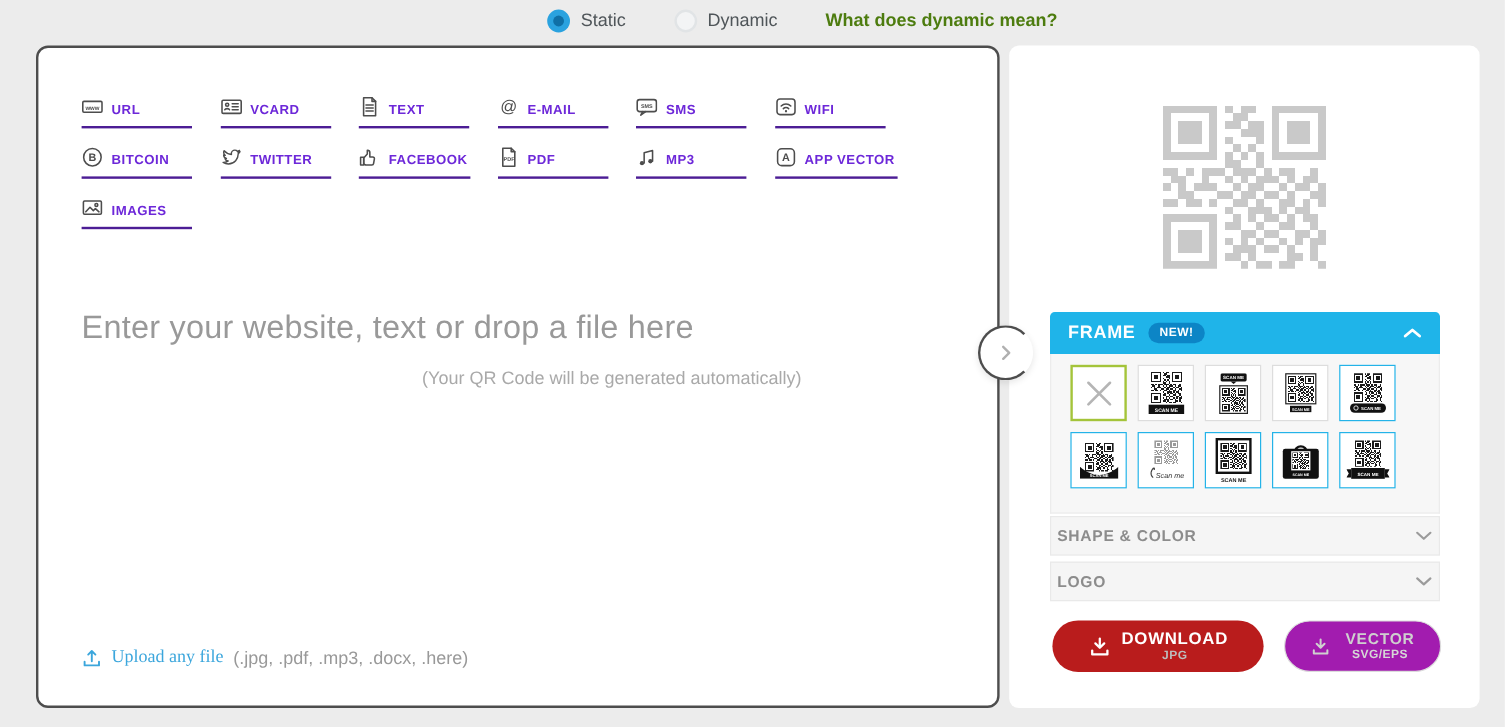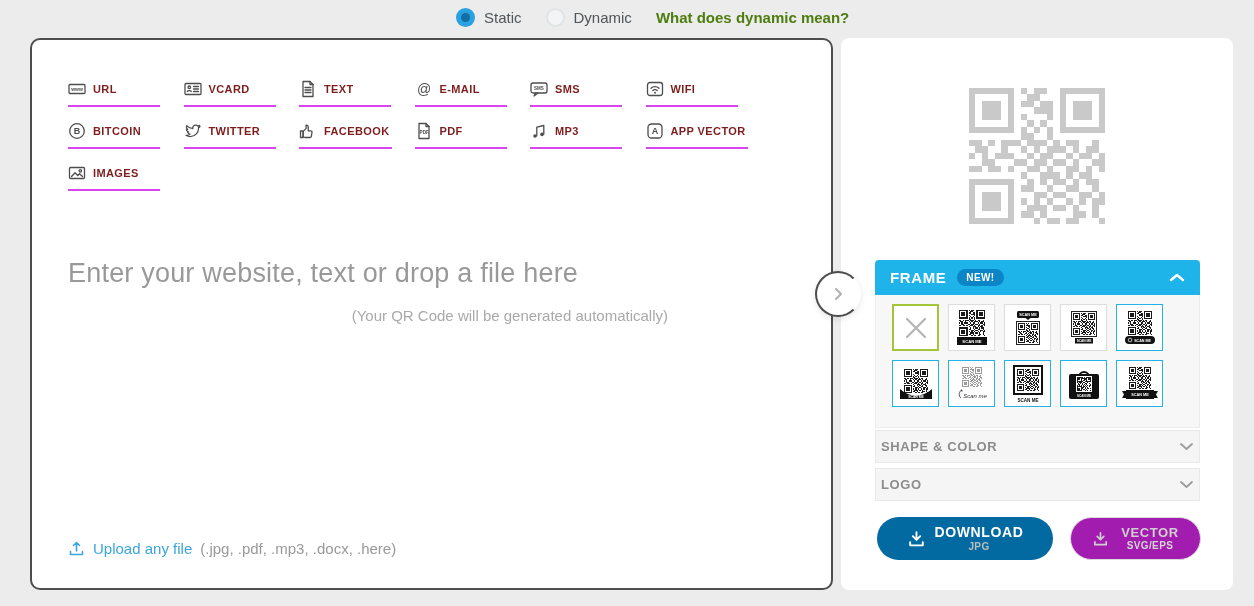--- a/index.html
+++ b/index.html
@@ -4,48 +4,48 @@
 <style>
   html,body{margin:0;padding:0;}
   body{
     width:1254px;height:606px;position:relative;overflow:hidden;
     background:#ececec;font-family:"Liberation Sans",sans-serif;
     -webkit-font-smoothing:antialiased;
   }
   svg text{font-family:"Liberation Sans",sans-serif;}
 
   
-  .topbar{position:absolute;left:456px;top:8px;display:flex;align-items:center;gap:24px;z-index:2;}
+  .topbar{position:absolute;left:456px;top:8px;display:flex;align-items:center;gap:40px;z-index:2;}
   .radio-row{display:flex;align-items:center;gap:9px;cursor:pointer;}
   .radio{width:19px;height:19px;border-radius:50%;box-sizing:border-box;position:relative;}
   .radio.on{background:#2aa2df;}
   .radio.on::after{content:"";position:absolute;inset:5px;border-radius:50%;background:#0f6fa6;}
   .radio.off{background:#f3f4f5;border:2px solid #e1e4e6;}
   .radio-label{font-size:15px;color:#4f5559;}
   .dyn-link{font-size:15px;font-weight:bold;color:#4d7c0f;cursor:pointer;text-decoration:none;}
 
   
   .main-panel{position:absolute;left:30px;top:38px;width:799px;height:548px;background:#fff;
     border:2px solid #4d4d4d;border-radius:10px;z-index:1;}
   .type-grid{position:absolute;left:36px;top:40px;display:grid;
     grid-template-columns:repeat(6,115.5px);grid-auto-rows:42px;}
-  .type-item{display:flex;align-items:center;gap:7px;align-self:start;
+  .type-item{display:flex;align-items:flex-end;gap:7px;align-self:start;
     min-width:90px;width:max-content;padding:0 2px 7px 0;
-    border-bottom:2px solid #d946ef;color:#7f1d1d;cursor:pointer;}
+    border-bottom:2px solid #4c1d95;color:#6d28d9;cursor:pointer;}
   .type-item svg{flex:0 0 auto;}
   .type-label{font-size:11px;font-weight:bold;letter-spacing:.4px;white-space:nowrap;}
   .ticon{stroke:#4d4d4d;stroke-width:1.3;fill:none;stroke-linecap:round;stroke-linejoin:round;}
   .ticon .fill{fill:#4d4d4d;stroke:none;}
 
   .editor-placeholder{position:absolute;left:36px;top:218px;width:600px;cursor:text;}
   .ph-title{font-size:27px;color:#999;letter-spacing:.2px;}
   .ph-sub{margin-top:18px;font-size:15px;color:#a9a9a9;text-align:right;}
 
   .upload-row{position:absolute;left:36px;top:500px;display:flex;align-items:center;gap:8px;font-size:15px;}
-  .upload-link{color:#3ba6dc;cursor:pointer;}
+  .upload-link{color:#3ba6dc;cursor:pointer;font-family:Liberation Serif, serif;}
   .upload-formats{color:#999;}
 
   
   .next-btn{position:absolute;left:815px;top:271px;width:46px;height:46px;border-radius:50%;
     background:#fff;border:2px solid #4d4d4d;border-right-color:rgba(255,255,255,0);
     box-shadow:0 2px 6px rgba(0,0,0,.10);z-index:6;display:flex;align-items:center;justify-content:center;
     box-sizing:border-box;cursor:pointer;}
 
   
   .right-panel{position:absolute;left:841px;top:38px;width:392px;height:552px;background:#fff;border-radius:8px;}
@@ -77,21 +77,21 @@
   .bag-inner{background:#fff;padding:1px;line-height:0;}
 
   .acc{position:absolute;left:34px;width:325px;height:33px;background:#f5f5f5;border:1px solid #e9e9e9;
     box-sizing:border-box;display:flex;align-items:center;padding:0 5px;color:#8c8c8c;
     font-weight:bold;font-size:13px;letter-spacing:.6px;cursor:pointer;}
   .acc .chev{margin-left:auto;}
   .acc-shape{top:392px;} .acc-logo{top:430px;}
 
   .btn{position:absolute;top:479px;height:43px;border-radius:22px;display:flex;align-items:center;
     justify-content:center;gap:9px;cursor:pointer;box-sizing:border-box;}
-  .btn-download{left:36px;width:176px;background:#0369a1;}
+  .btn-download{left:36px;width:176px;background:#b91c1c;}
   .btn-vector{left:229px;width:131px;background:#a21caf;border:1px solid #dcdcdc;gap:12px;}
   .btn-col{display:flex;flex-direction:column;align-items:center;line-height:1.1;}
   .btn-main{font-size:14px;font-weight:bold;letter-spacing:.6px;color:#fff;}
   .btn-sub{font-size:10px;font-weight:bold;color:#bdbdbd;letter-spacing:.4px;}
   .btn-vector .btn-main{color:#cfcfcf;font-size:13px;}
   .btn-vector .btn-sub{color:#d6d6d6;}
 </style>
 </head>
 <body>
 

